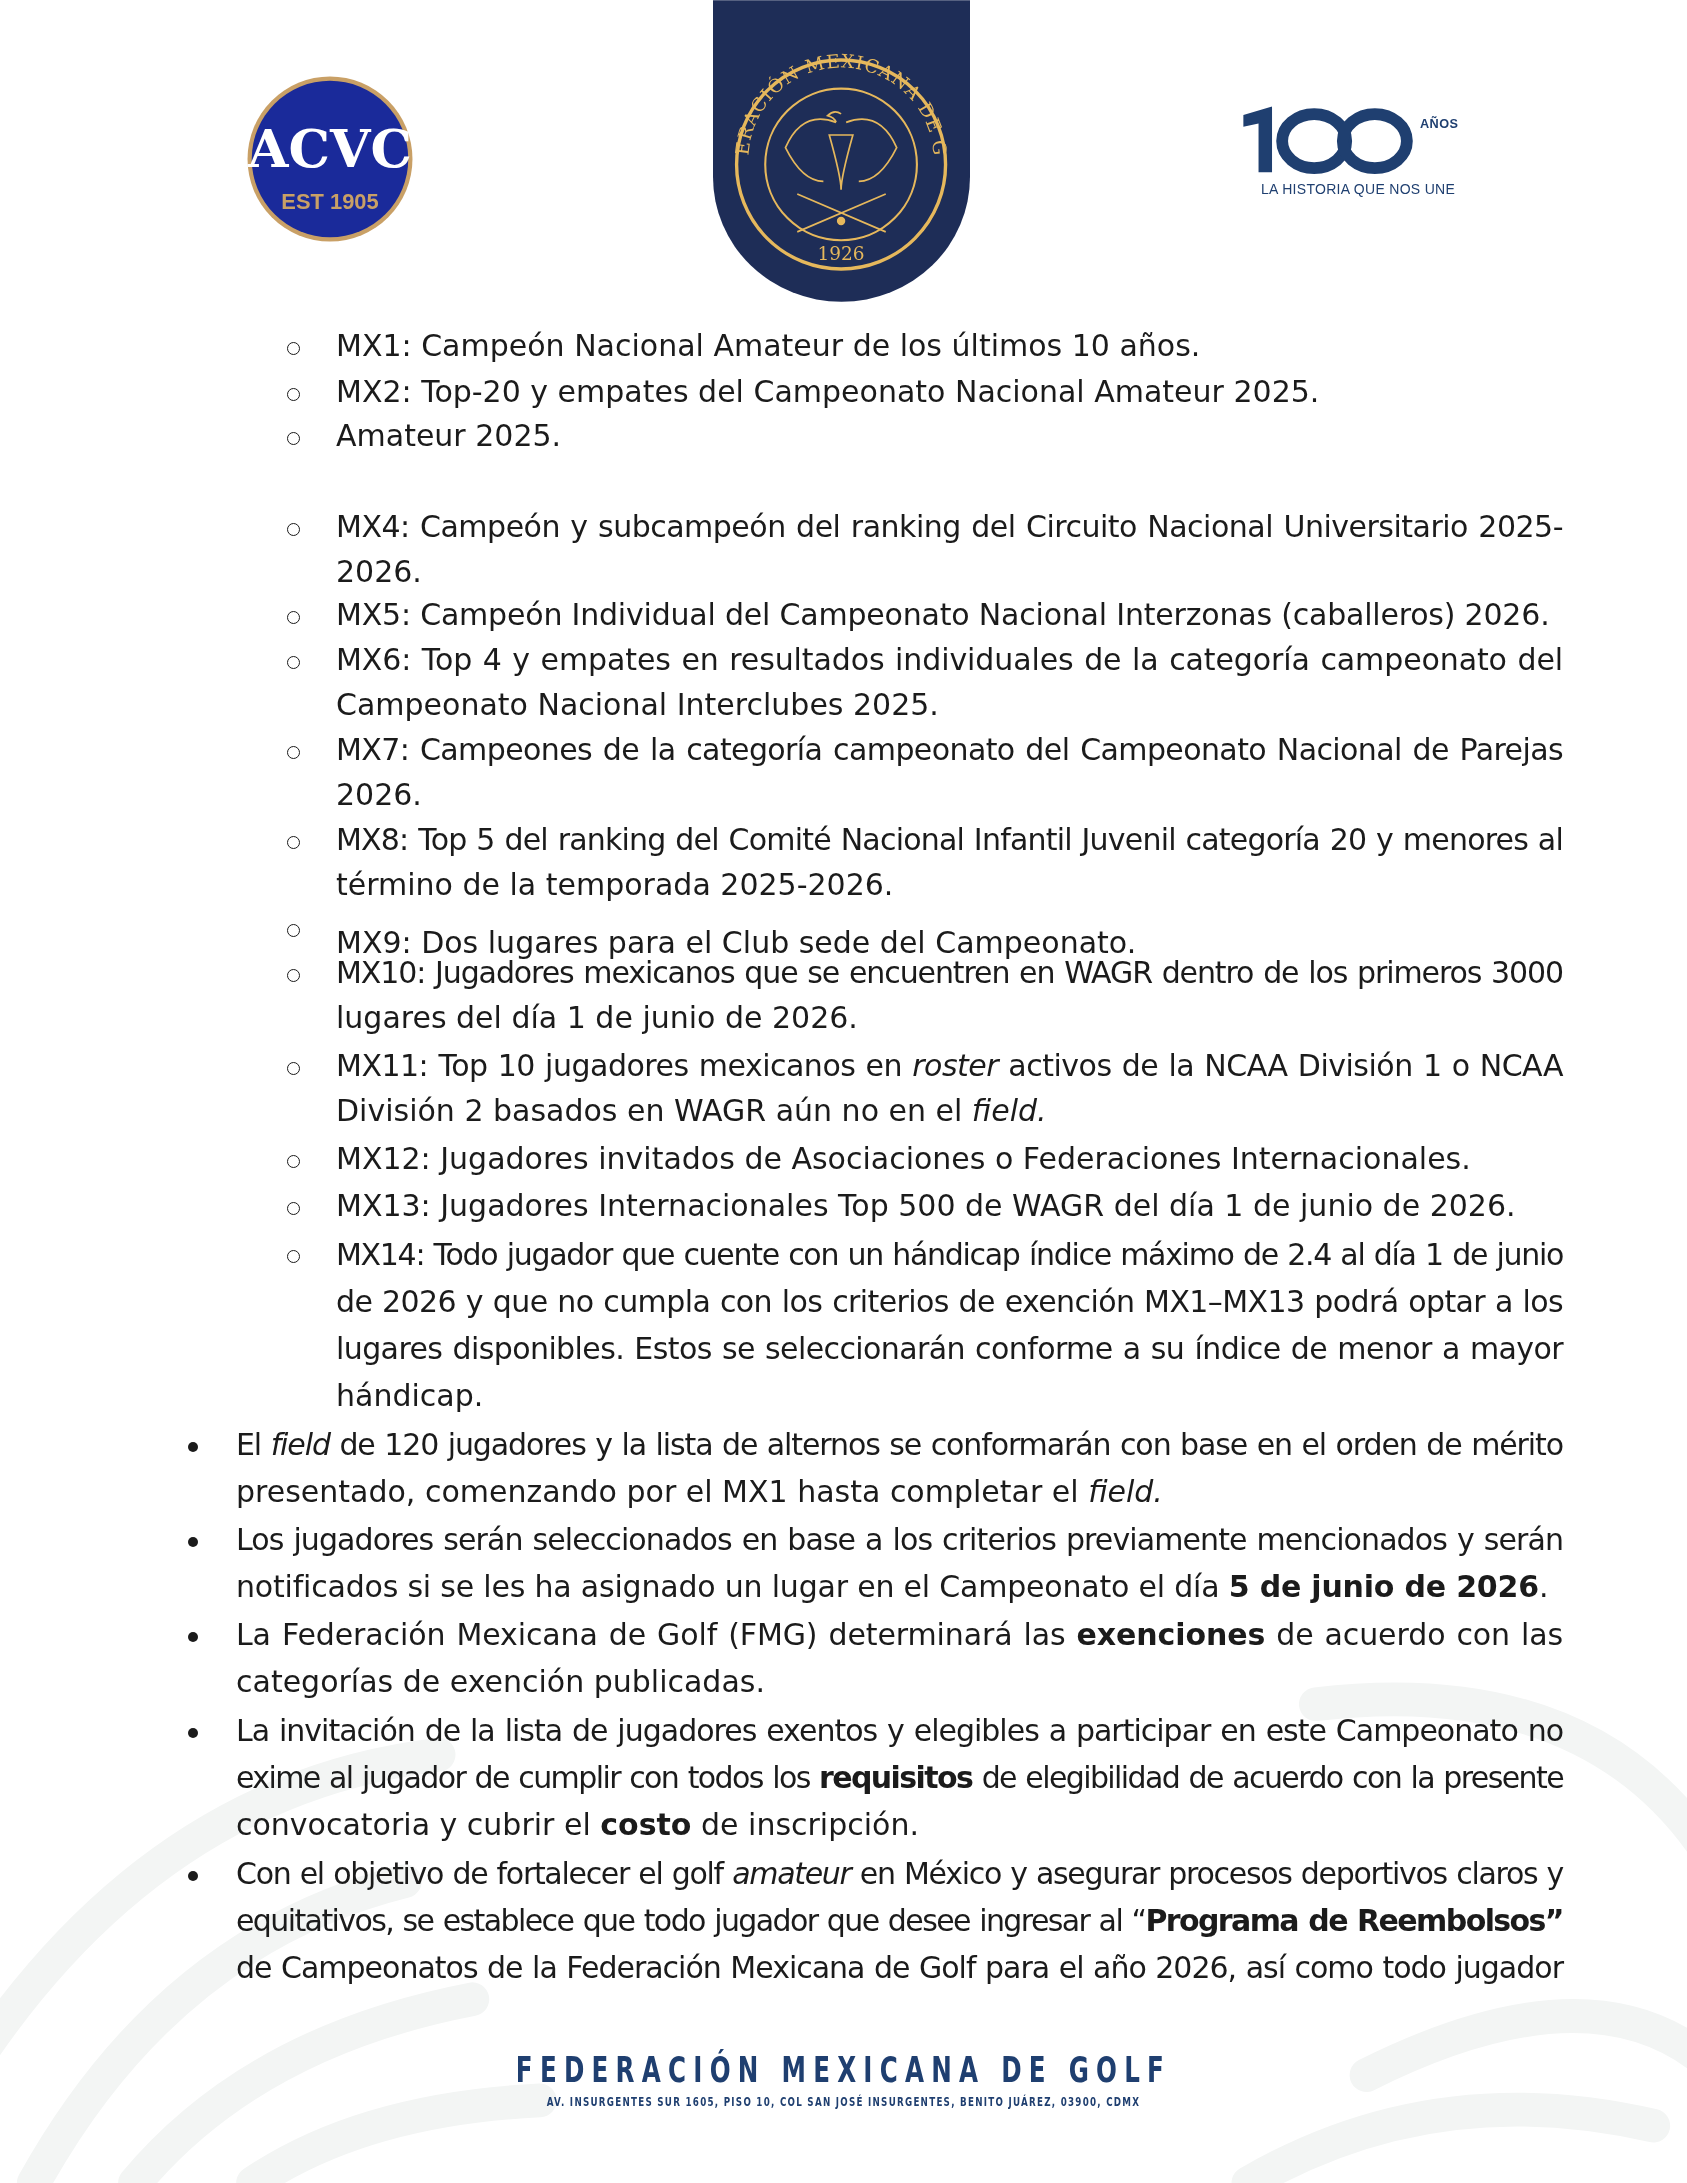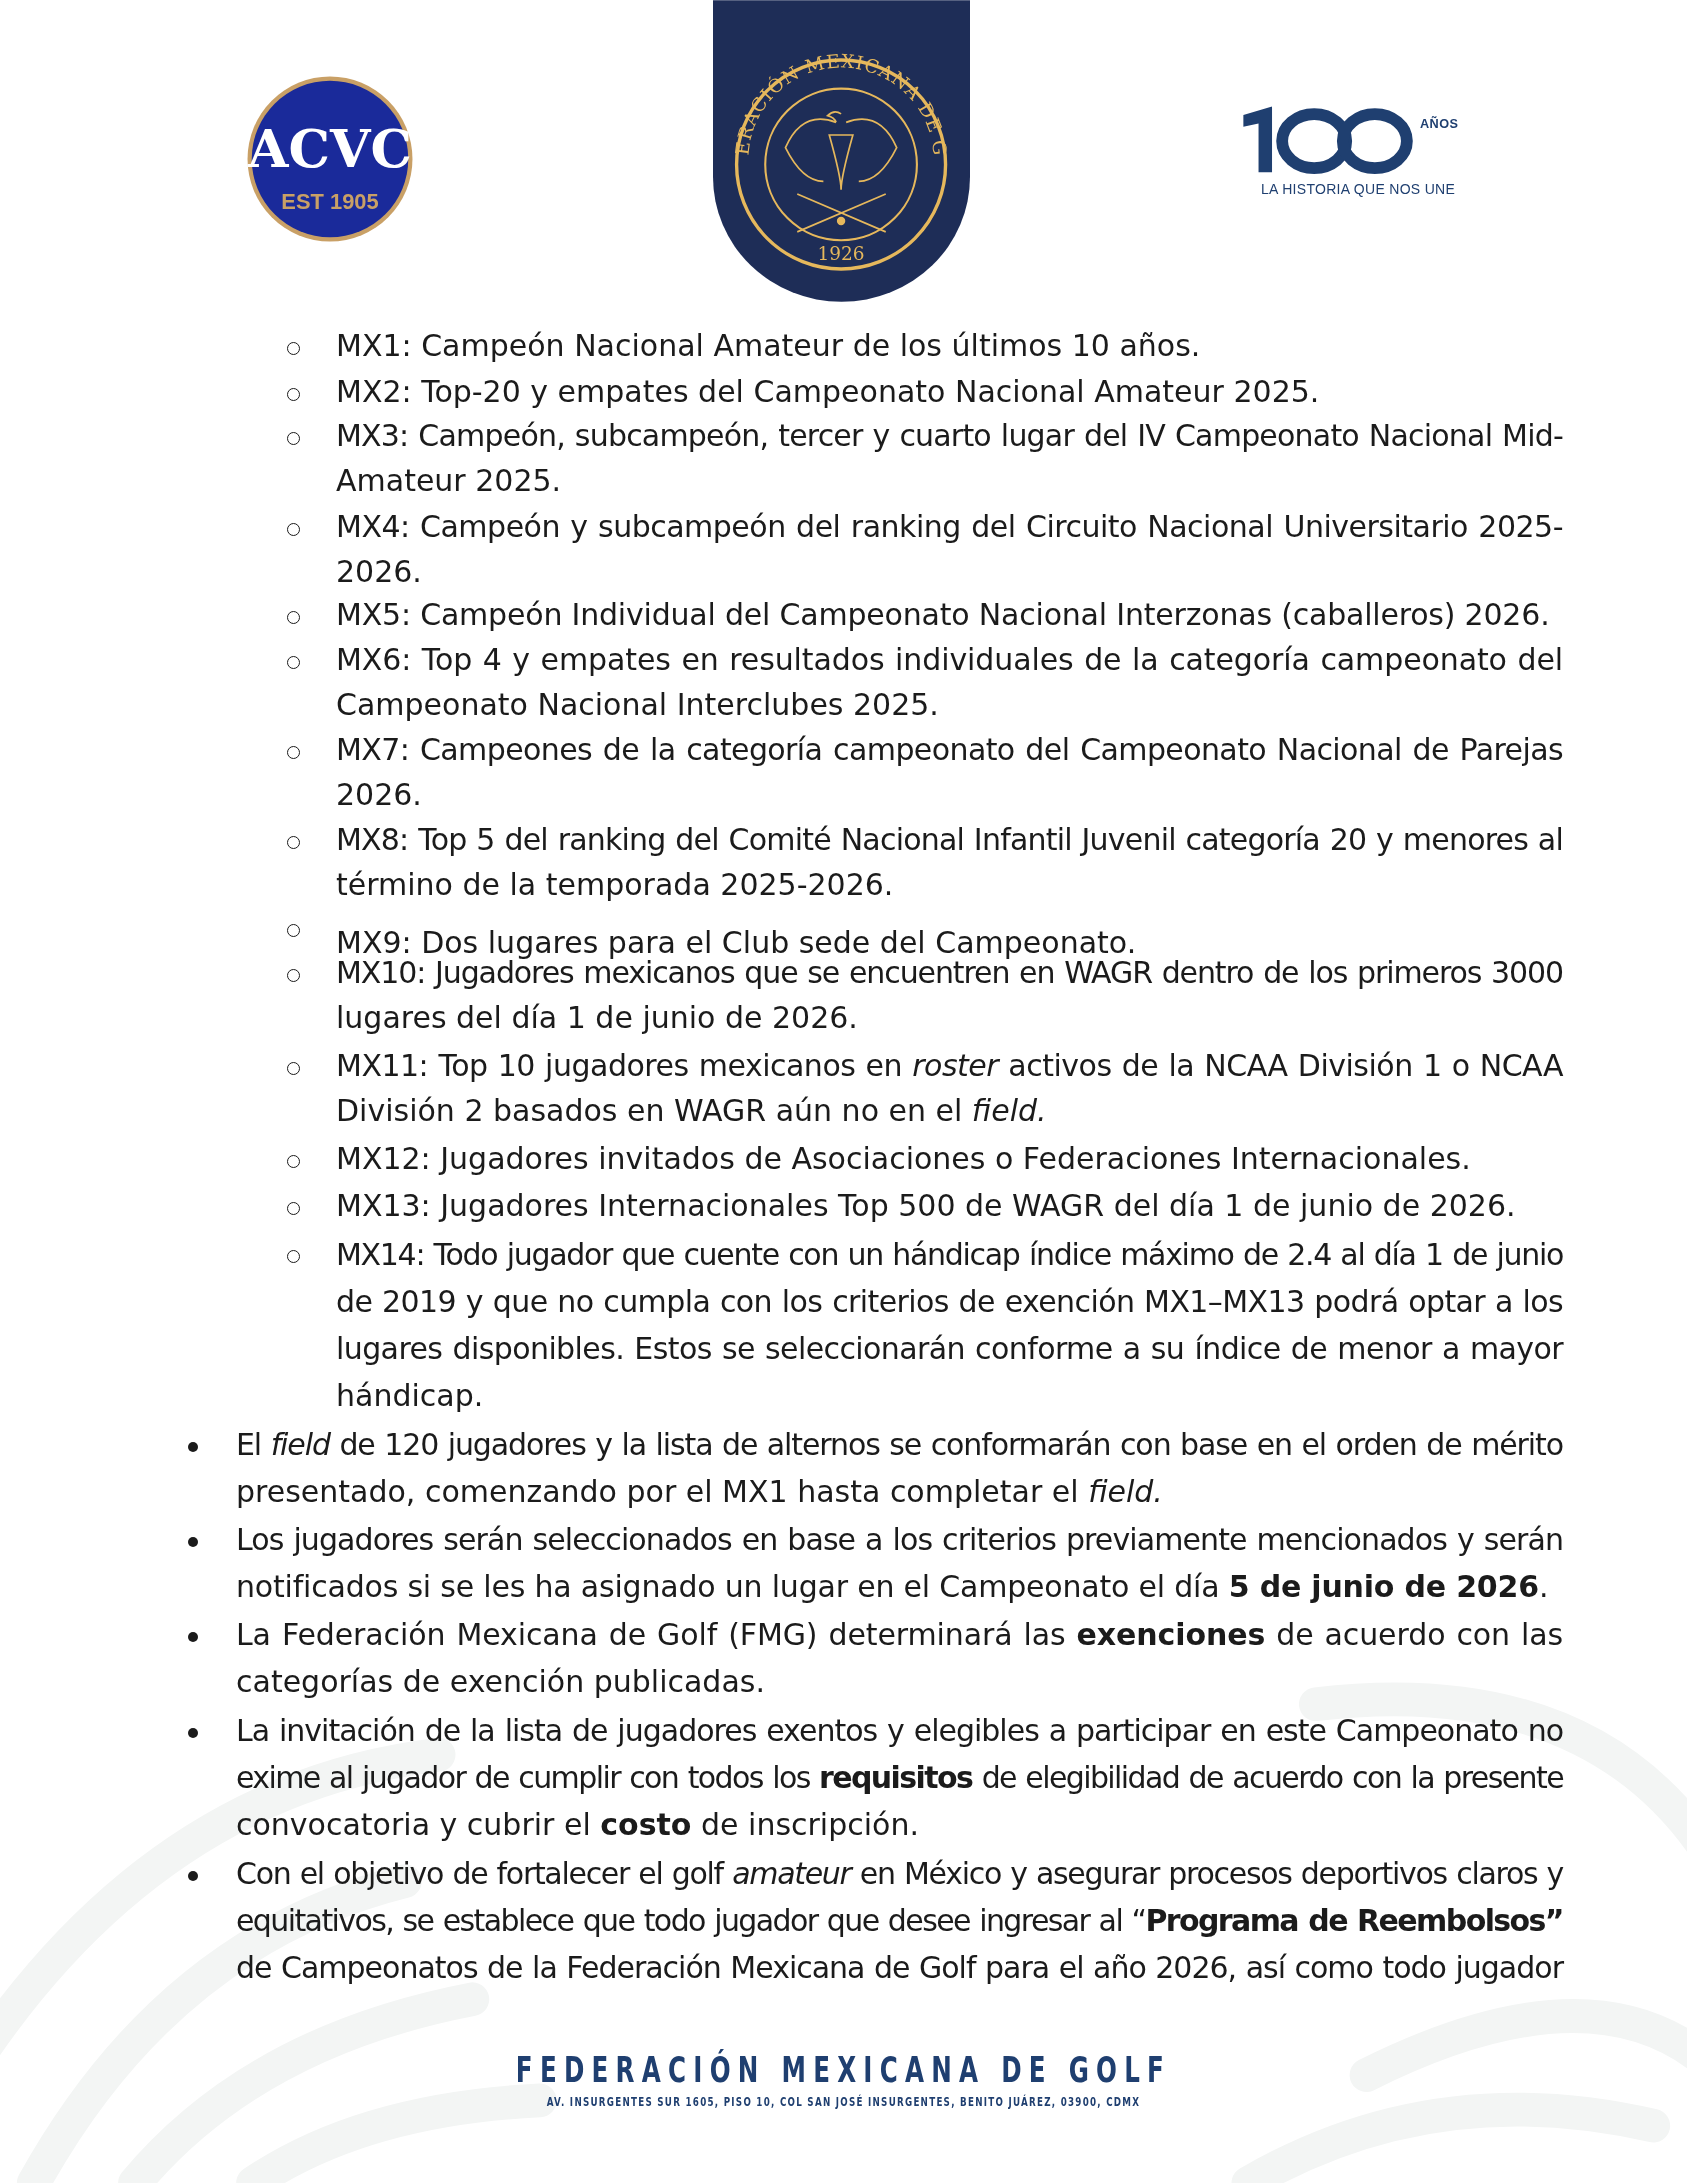--- a/index.html
+++ b/index.html
@@ -101,21 +101,20 @@
   <div class="item sub" style="top:323px">
     <span class="bullet-o"></span>
     <span class="line last" style="display: block;">MX1: Campeón Nacional Amateur de los últimos 10 años.</span>
   </div>
   <div class="item sub" style="top:369px">
     <span class="bullet-o"></span>
     <span class="line last" style="display: block;">MX2: Top-20 y empates del Campeonato Nacional Amateur 2025.</span>
   </div>
   <div class="item sub" style="top:413px">
     <span class="bullet-o"></span>
-    <span class="line" style="display: block; letter-spacing: -0.8px;">MX3: Campeón, subcampeón, tercer y cuarto lugar del IV Campeonato Nacional Mid-</span>
     <span class="line last" style="display: block;">Amateur 2025.</span>
   </div>
   <div class="item sub" style="top:504px">
     <span class="bullet-o"></span>
     <span class="line" style="display: block; letter-spacing: -0.5px;">MX4: Campeón y subcampeón del ranking del Circuito Nacional Universitario 2025-</span>
     <span class="line last" style="display: block;">2026.</span>
   </div>
   <div class="item sub" style="top:592px">
     <span class="bullet-o"></span>
     <span class="line last" style="display: block; letter-spacing: -0.2px;">MX5: Campeón Individual del Campeonato Nacional Interzonas (caballeros) 2026.</span>
@@ -153,21 +152,21 @@
     <span class="bullet-o"></span>
     <span class="line last" style="display: block;">MX12: Jugadores invitados de Asociaciones o Federaciones Internacionales.</span>
   </div>
   <div class="item sub" style="top:1183px">
     <span class="bullet-o"></span>
     <span class="line last" style="display: block;">MX13: Jugadores Internacionales Top 500 de WAGR del día 1 de junio de 2026.</span>
   </div>
   <div class="item sub" style="top:1231px; line-height:47px">
     <span class="bullet-o"></span>
     <span class="line" style="display: block; letter-spacing: -1.3px;">MX14: Todo jugador que cuente con un hándicap índice máximo de 2.4 al día 1 de junio</span>
-    <span class="line" style="display: block; letter-spacing: -0.6px;">de 2019 y que no cumpla con los criterios de exención MX1–MX13 podrá optar a los</span>
+    <span class="line" style="display: block; letter-spacing: -0.6px;">de 2026 y que no cumpla con los criterios de exención MX1–MX13 podrá optar a los</span>
     <span class="line" style="display: block; letter-spacing: -0.6px;">lugares disponibles. Estos se seleccionarán conforme a su índice de menor a mayor</span>
     <span class="line last" style="display: block;">hándicap.</span>
   </div>
 
   <div class="item main" style="top:1421px; line-height:47px">
     <span class="bullet-d" style="top:21px"></span>
     <span class="line" style="display: block; letter-spacing: -1.1px;"><span>El </span><i>field</i><span> de 120 jugadores y la lista de alternos se conformarán con base en el orden de mérito</span></span>
     <span class="line last" style="display: block;"><span>presentado, comenzando por el MX1 hasta completar el </span><i>field.</i></span>
   </div>
   <div class="item main" style="top:1516px; line-height:47px">

